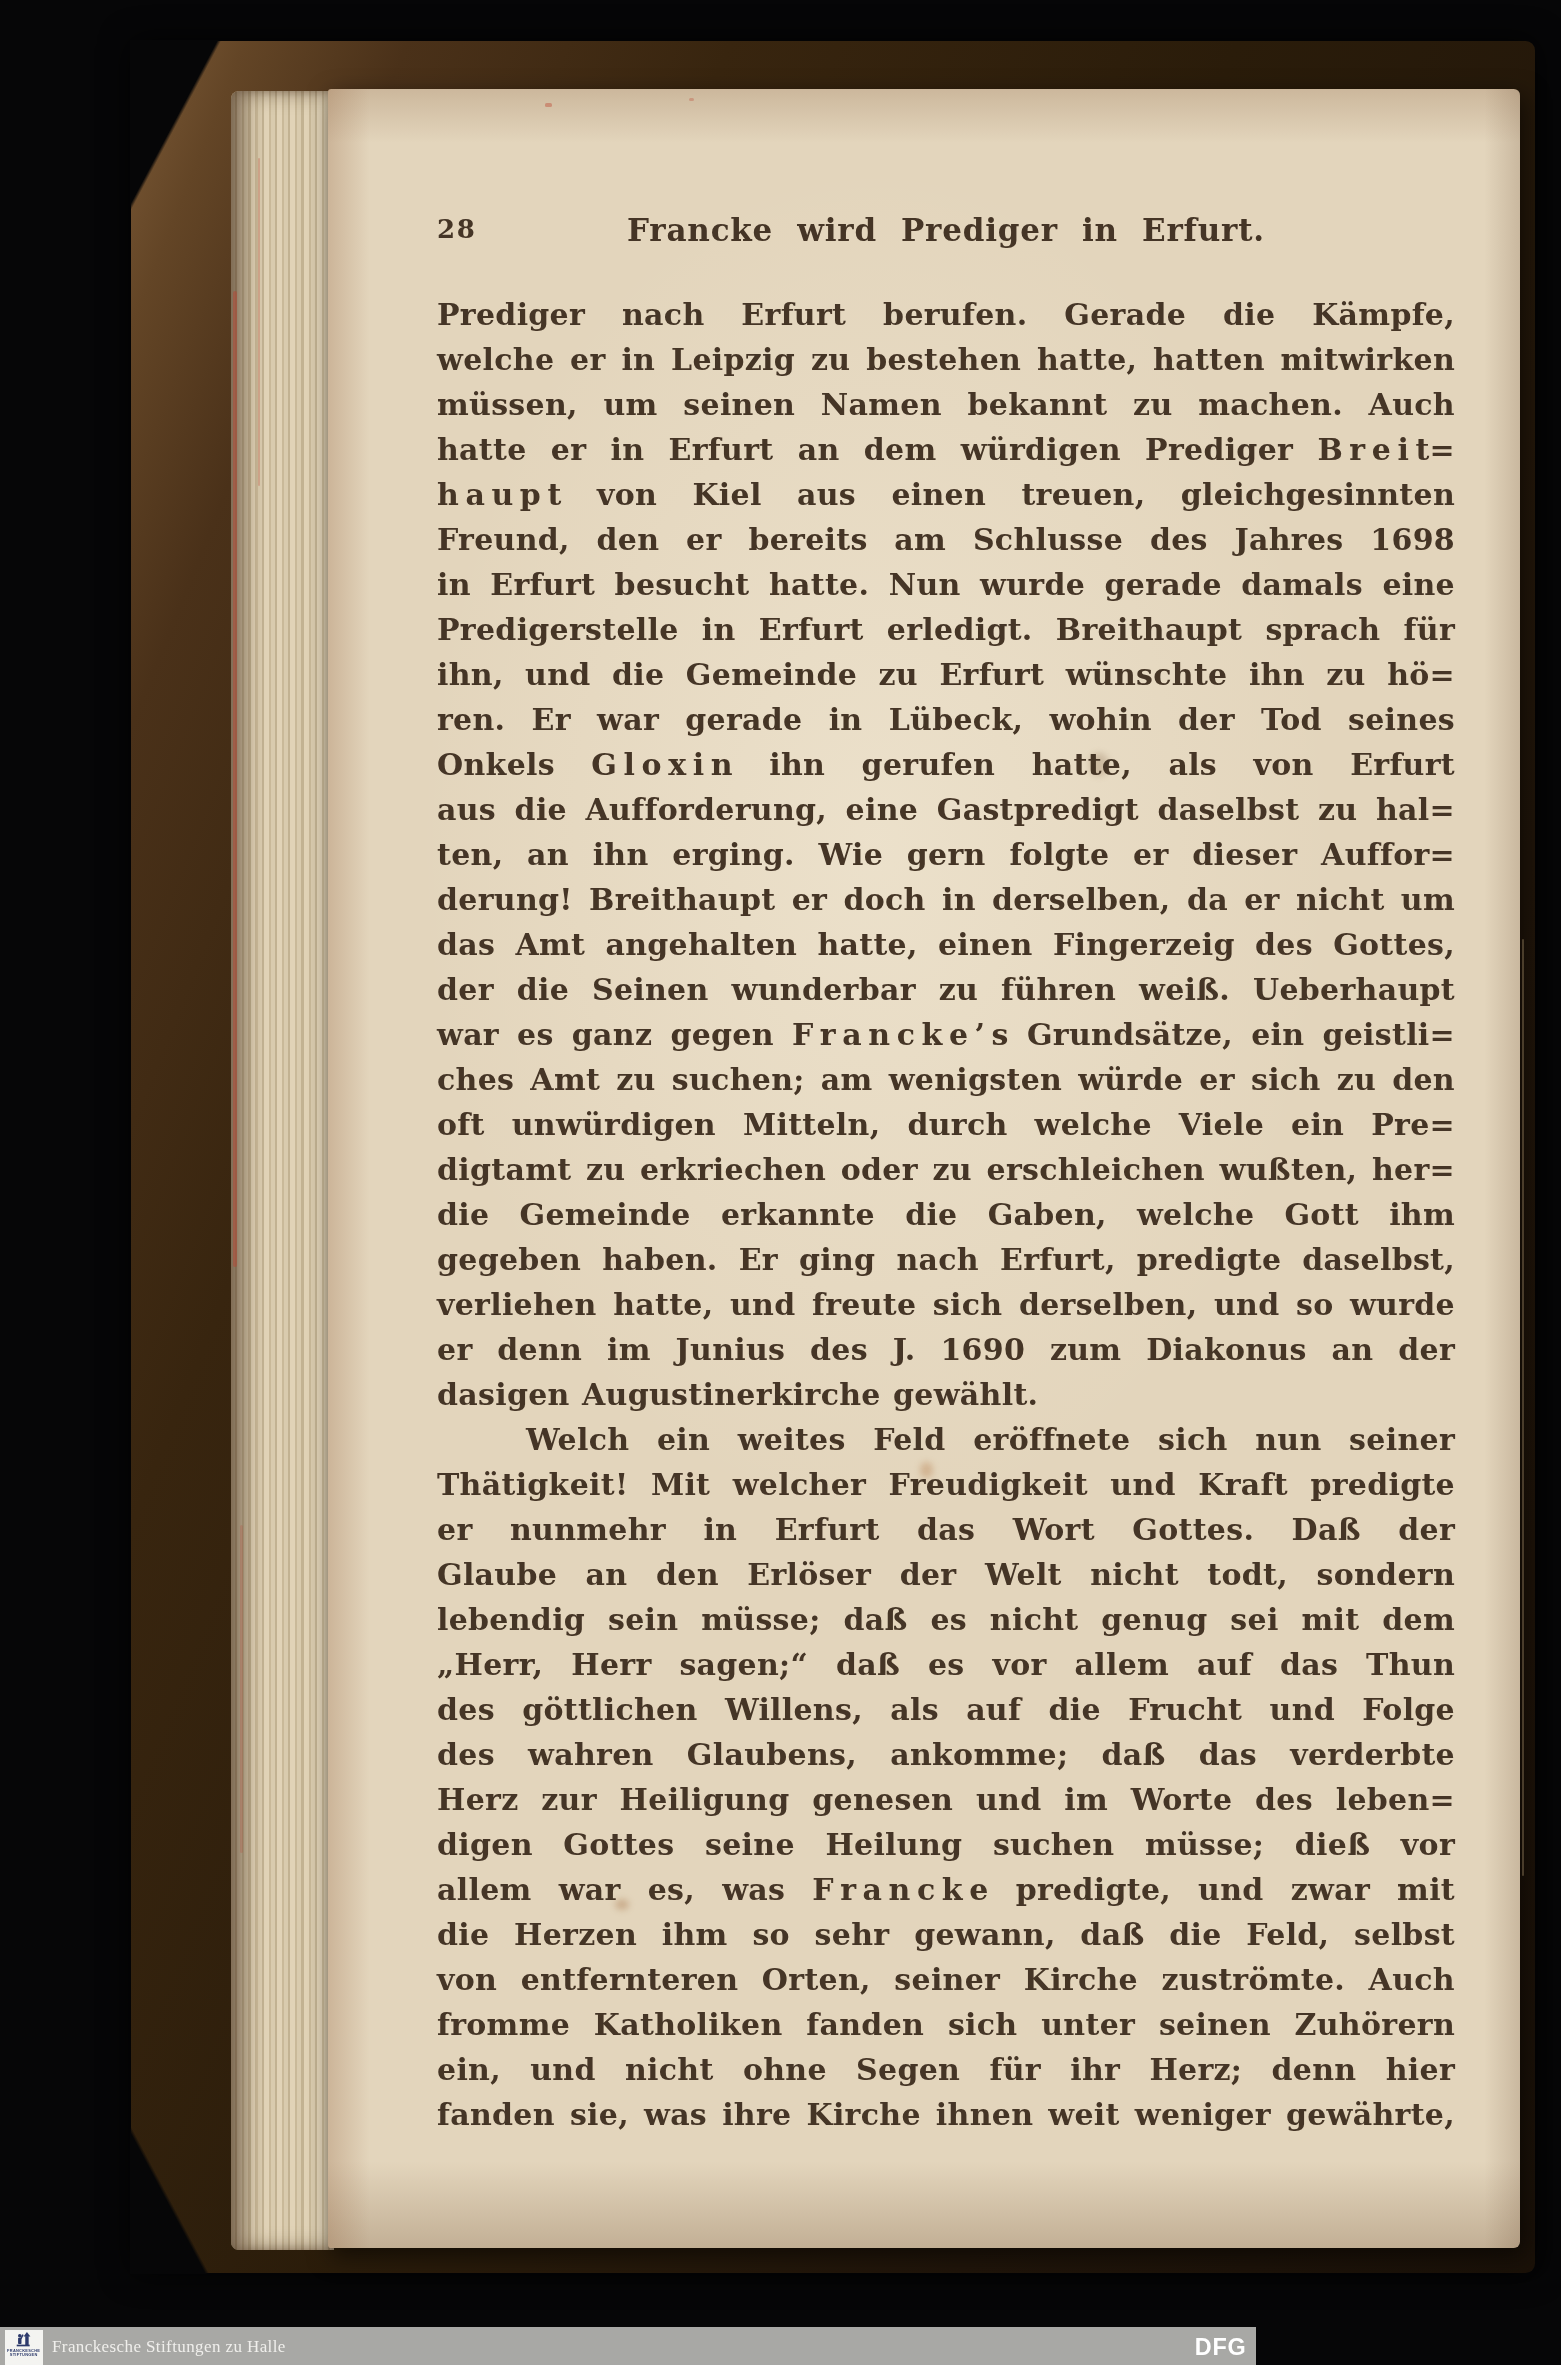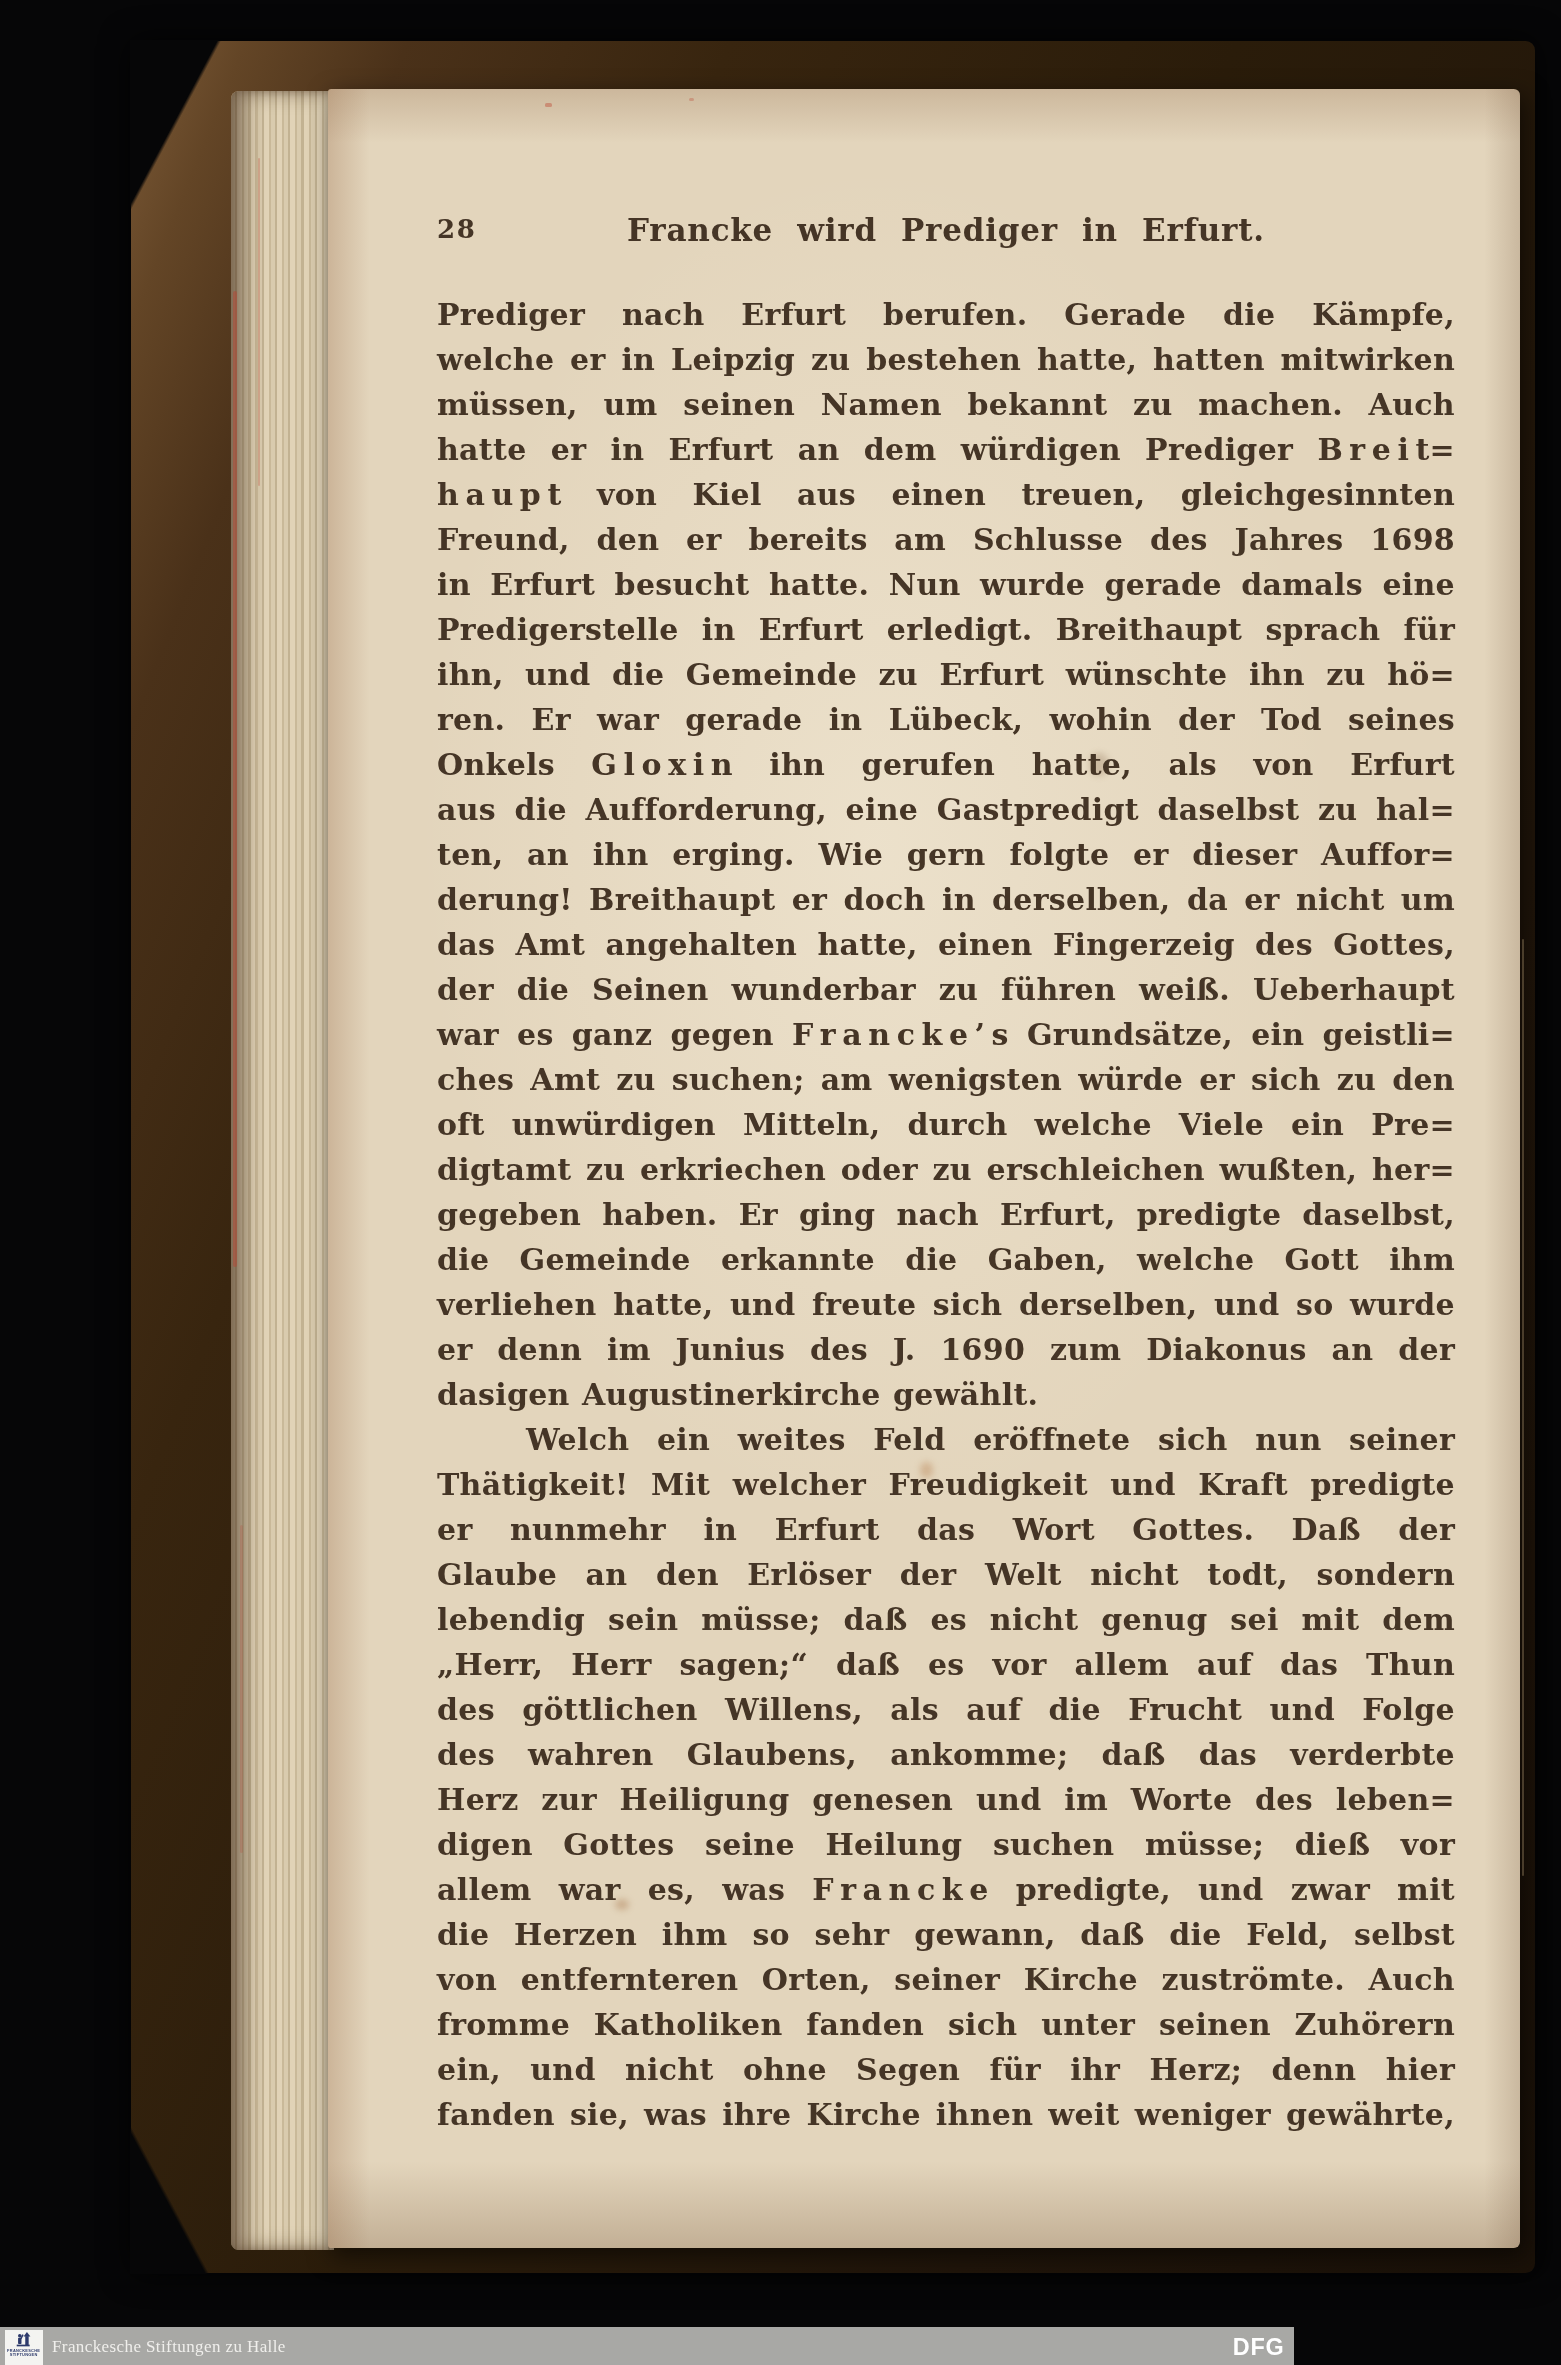--- a/index.html
+++ b/index.html
@@ -48,21 +48,21 @@
   .running-title{display:block;text-align:center;font-size:31px;font-weight:bold;
     word-spacing:12.5px;letter-spacing:0.8px;}
 
   .text-block{position:absolute;left:109px;top:203px;width:1018px;color:var(--ink,#453526);
     font-size:30px;font-weight:bold;line-height:45px;letter-spacing:0.3px;word-spacing:1.6px;}
   .line{height:45px;text-align:justify;text-align-last:justify;}
   .line.indent{padding-left:89px;}
   .line.parend{text-align-last:left;}
 
   
-  .bottom-bar{position:absolute;left:0;top:2327px;width:1256px;height:39px;background:var(--bar,#a8a8a5);padding-left:38px;}
+  .bottom-bar{position:absolute;left:0;top:2327px;width:1256px;height:39px;background:var(--bar,#a8a8a5);}
   .logo-box{position:absolute;left:4.7px;top:3.1px;width:38px;height:36px;background:#f4f4f1;
     display:flex;flex-direction:column;align-items:center;padding-top:2.3px;box-sizing:border-box;}
   .logo-glyph{width:16.4px;height:16.4px;}
   .logo-text{font-family:"Liberation Sans",sans-serif;font-size:3.9px;line-height:4.7px;
     color:#2d3a6b;text-align:center;letter-spacing:0.3px;font-weight:bold;}
   .bar-title{position:absolute;left:52px;top:50%;transform:translateY(-50%);
     font-family:"Liberation Serif",serif;font-size:17px;color:#f0efec;letter-spacing:0.4px;}
   .dfg{position:absolute;right:9.4px;top:50%;transform:translateY(-50%);
     font-family:"Liberation Sans",sans-serif;font-weight:bold;font-size:23.4px;color:#ffffff;letter-spacing:0.8px;}
 </style>
@@ -107,22 +107,22 @@
           <div class="line">Onkels G l o x i n ihn gerufen hatte, als von Erfurt</div>
           <div class="line">aus die Aufforderung, eine Gastpredigt daselbst zu hal=</div>
           <div class="line">ten, an ihn erging. Wie gern folgte er dieser Auffor=</div>
           <div class="line">derung! Breithaupt er doch in derselben, da er nicht um</div>
           <div class="line">das Amt angehalten hatte, einen Fingerzeig des Gottes,</div>
           <div class="line">der die Seinen wunderbar zu führen weiß. Ueberhaupt</div>
           <div class="line">war es ganz gegen F r a n c k e ’ s Grundsätze, ein geistli=</div>
           <div class="line">ches Amt zu suchen; am wenigsten würde er sich zu den</div>
           <div class="line">oft unwürdigen Mitteln, durch welche Viele ein Pre=</div>
           <div class="line">digtamt zu erkriechen oder zu erschleichen wußten, her=</div>
+          <div class="line">die Gemeinde erkannte die Gaben, welche Gott ihm</div>
           <div class="line">gegeben haben. Er ging nach Erfurt, predigte daselbst,</div>
-          <div class="line">die Gemeinde erkannte die Gaben, welche Gott ihm</div>
           <div class="line">verliehen hatte, und freute sich derselben, und so wurde</div>
           <div class="line">er denn im Junius des J. 1690 zum Diakonus an der</div>
           <div class="line parend">dasigen Augustinerkirche gewählt.</div>
           <div class="line indent">Welch ein weites Feld eröffnete sich nun seiner</div>
           <div class="line">Thätigkeit! Mit welcher Freudigkeit und Kraft predigte</div>
           <div class="line">er nunmehr in Erfurt das Wort Gottes. Daß der</div>
           <div class="line">Glaube an den Erlöser der Welt nicht todt, sondern</div>
           <div class="line">lebendig sein müsse; daß es nicht genug sei mit dem</div>
           <div class="line">„Herr, Herr sagen;“ daß es vor allem auf das Thun</div>
           <div class="line">des göttlichen Willens, als auf die Frucht und Folge</div>

